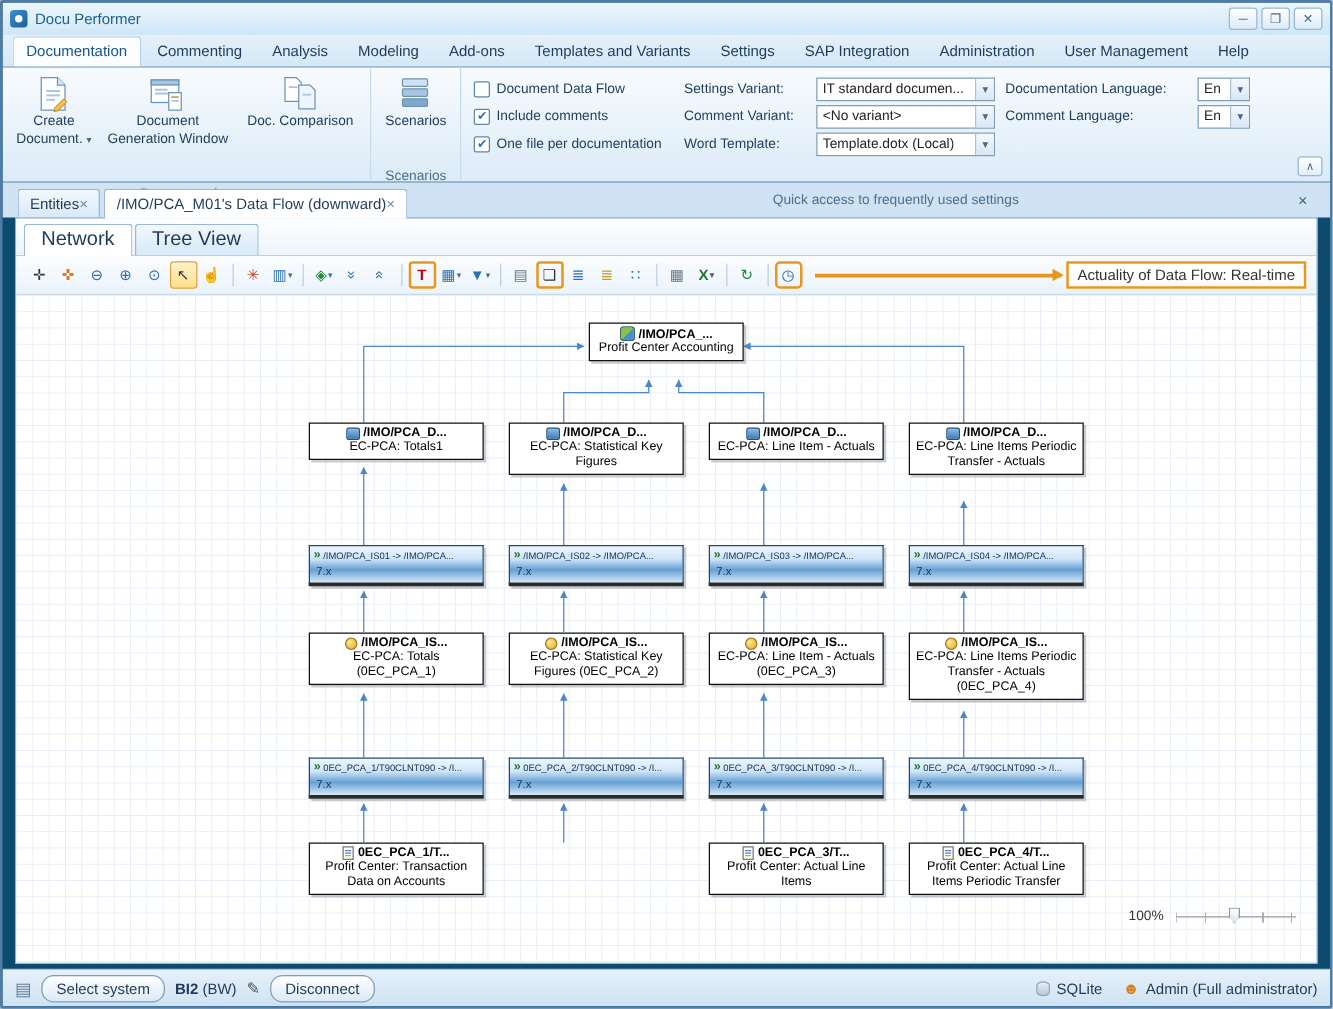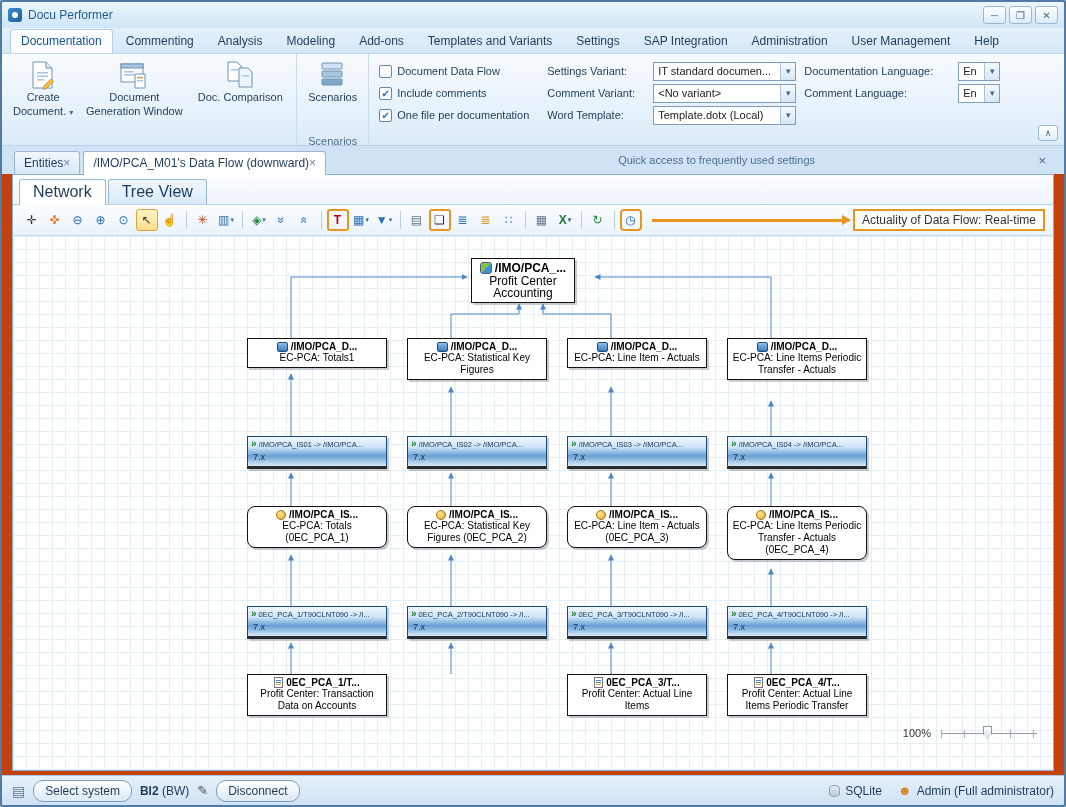--- a/index.html
+++ b/index.html
@@ -1,17 +1,17 @@
 <!DOCTYPE html>
 <html><head>
 <meta charset="utf-8">
 <style>
   html,body{margin:0;padding:0;background:#9db8cf;font-family:"Liberation Sans",sans-serif;}
   *{box-sizing:border-box;}
-  .window{width:1066px;height:807px;border:2px solid #4f7ba7;border-radius:3px;background:#c2410c;display:flex;flex-direction:column;overflow:hidden;}
+  .window{width:1066px;height:807px;border:2px solid #4f7ba7;border-radius:3px;background:#0c4a6e;display:flex;flex-direction:column;overflow:hidden;}
 
   
   .titlebar{height:26px;display:flex;align-items:center;padding:0 6px;background:linear-gradient(#ecf6fc,#cfe6f7);}
   .app-ico{width:14px;height:14px;border-radius:3px;background:linear-gradient(135deg,#3f8fd0,#1b5e96);margin-right:6px;position:relative;}
   .app-ico::after{content:"";position:absolute;left:4px;top:4px;width:6px;height:6px;border-radius:50%;background:#fff;}
   .win-title{font-size:12px;color:#1f5d8f;}
   .win-btns{margin-left:auto;display:flex;}
   .win-btn{width:23px;height:18px;border:1px solid #9ab8d4;border-radius:3px;background:linear-gradient(#fff,#dcebf8);font-size:10px;color:#44698c;display:flex;align-items:center;justify-content:center;margin-left:3px;padding:0;}
 
   
@@ -72,27 +72,27 @@
   .canvas{flex:1;position:relative;overflow:hidden;background-color:#fff;
     background-image:linear-gradient(#e6eef7 1px,transparent 1px),linear-gradient(90deg,#e6eef7 1px,transparent 1px);
     background-size:13px 13px;}
   .arrows{position:absolute;left:0;top:0;pointer-events:none;}
   .cols{position:absolute;inset:0;}
   .dcol{position:absolute;top:0;bottom:0;width:120px;}
   .c1{left:218px;} .c2{left:378px;} .c3{left:538px;} .c4{left:698px;}
   .node{position:absolute;left:16px;width:140px;background:#fff;border:1px solid #111;box-shadow:2px 2px 0 rgba(100,110,120,.35);font-size:10px;color:#000;}
   .nt{display:flex;align-items:center;justify-content:center;gap:3px;font-weight:bold;padding-top:2px;white-space:nowrap;overflow:hidden;}
   .nd{text-align:center;line-height:12px;padding:0 2px 3px;}
-  .dso{top:102px;} .is{top:270px;border-radius:8px;} .ds{top:438px;}
+  .dso{top:102px;} .is{top:270px;} .ds{top:438px;}
   .t1{top:200px;} .t2{top:370px;}
   .t1,.t2{height:33px;border:1px solid #1a4a7a;border-bottom:3px solid #2a2a2a;
     background:linear-gradient(180deg,#eef7ff 0%,#cfe4f7 35%,#66a0d4 65%,#d7e9f9 100%);}
   .tr-title{font-size:7.5px;color:#0d2f55;display:flex;align-items:center;gap:2px;padding:2px 3px 0;white-space:nowrap;overflow:hidden;}
   .tr-ver{font-size:9px;color:#0d2f55;padding:3px 0 0 5px;text-align:left;}
-  .topnode{position:absolute;left:458px;top:22px;width:104px;background:#fff;border:1px solid #111;box-shadow:2px 2px 0 rgba(100,110,120,.35);font-size:12px;}
+  .topnode{position:absolute;left:458px;top:22px;width:124px;background:#fff;border:1px solid #111;box-shadow:2px 2px 0 rgba(100,110,120,.35);font-size:10px;}
   .ico{display:inline-block;flex:none;}
   .i-top{width:12px;height:12px;background:linear-gradient(135deg,#8bc34a 0 50%,#4292d6 50% 100%);border:1px solid #44617c;border-radius:3px;}
   .i-dso{width:11px;height:10px;background:linear-gradient(180deg,#8ec0ea,#3a78b8);border:1px solid #1d4f7e;border-radius:2px;}
   .i-is{width:10px;height:10px;background:radial-gradient(circle at 35% 35%,#ffe98a,#e0a92c);border:1px solid #a87414;border-radius:50%;}
   .i-ds{width:9px;height:11px;background:#fff;border:1px solid #777;position:relative;}
   .i-ds::after{content:"";position:absolute;left:1px;top:2px;width:5px;height:1px;background:#4a86c8;box-shadow:0 2px 0 #4a86c8,0 4px 0 #e0a92c;}
   .i-map{font-size:10px;font-weight:bold;color:#1d7a2e;line-height:10px;}
   .i-map::before{content:"»";}
 
   .zoomer{position:absolute;right:16px;top:490px;display:flex;align-items:center;gap:10px;font-size:11px;color:#333;}

